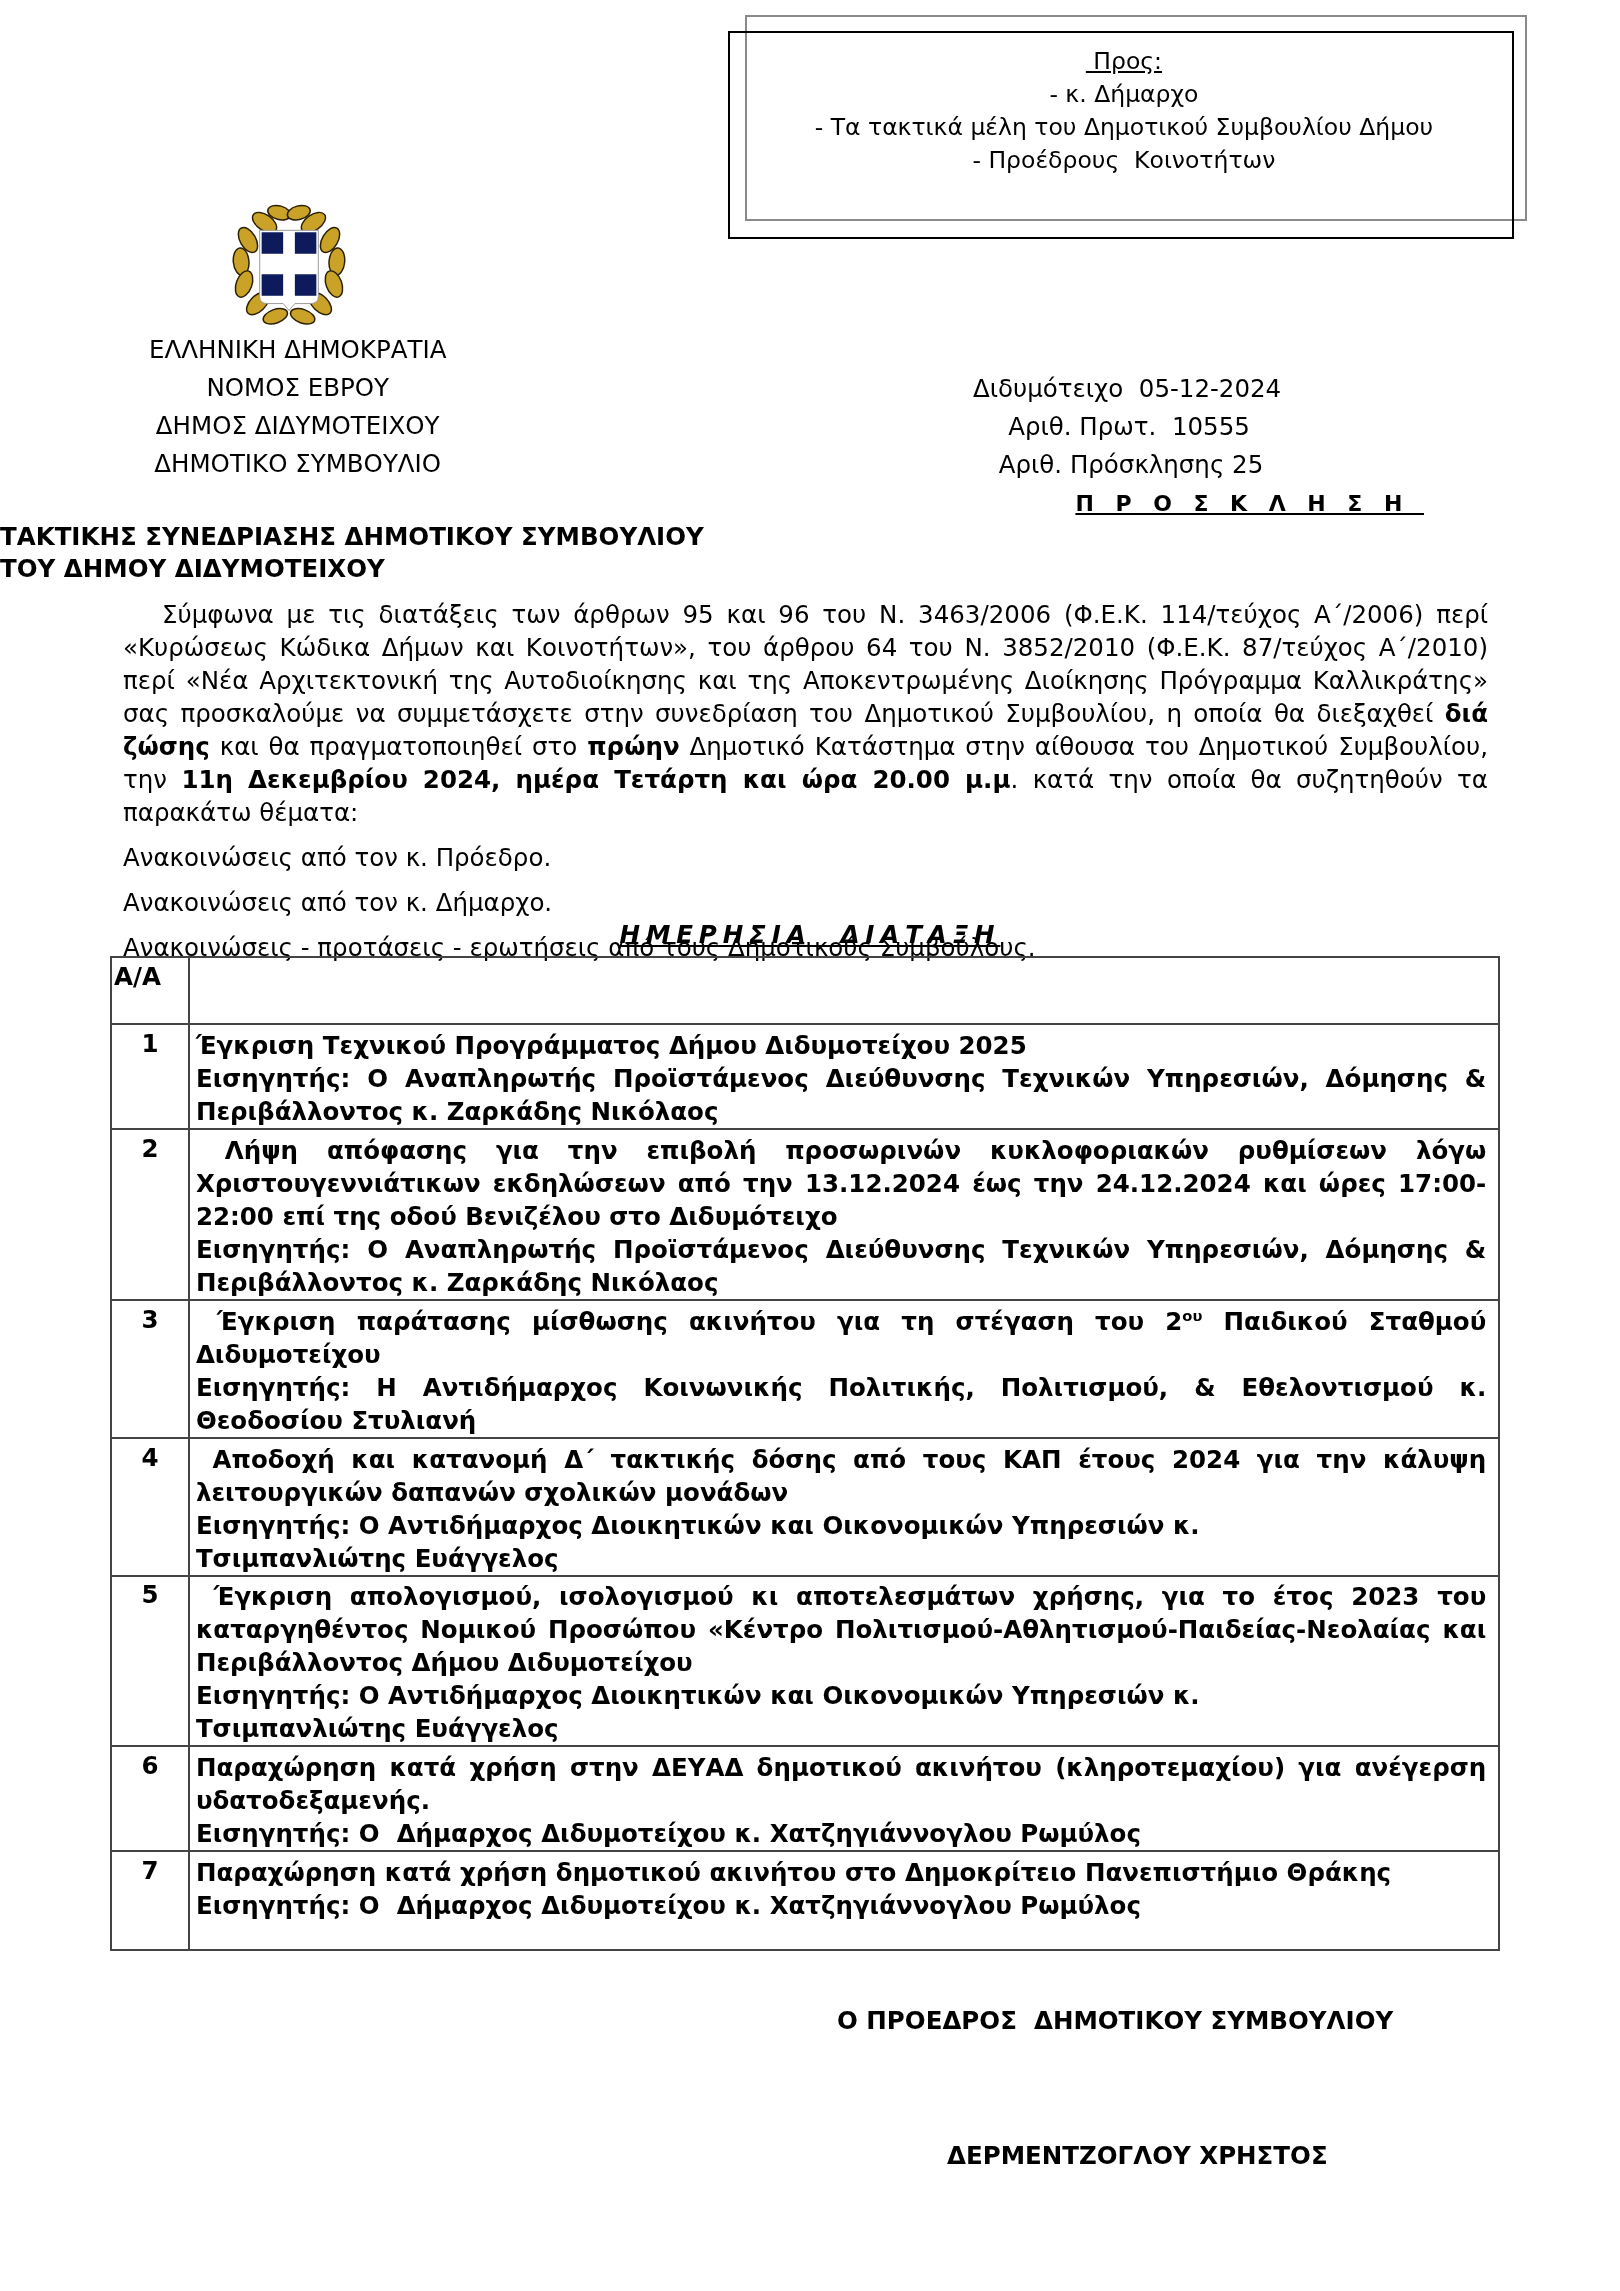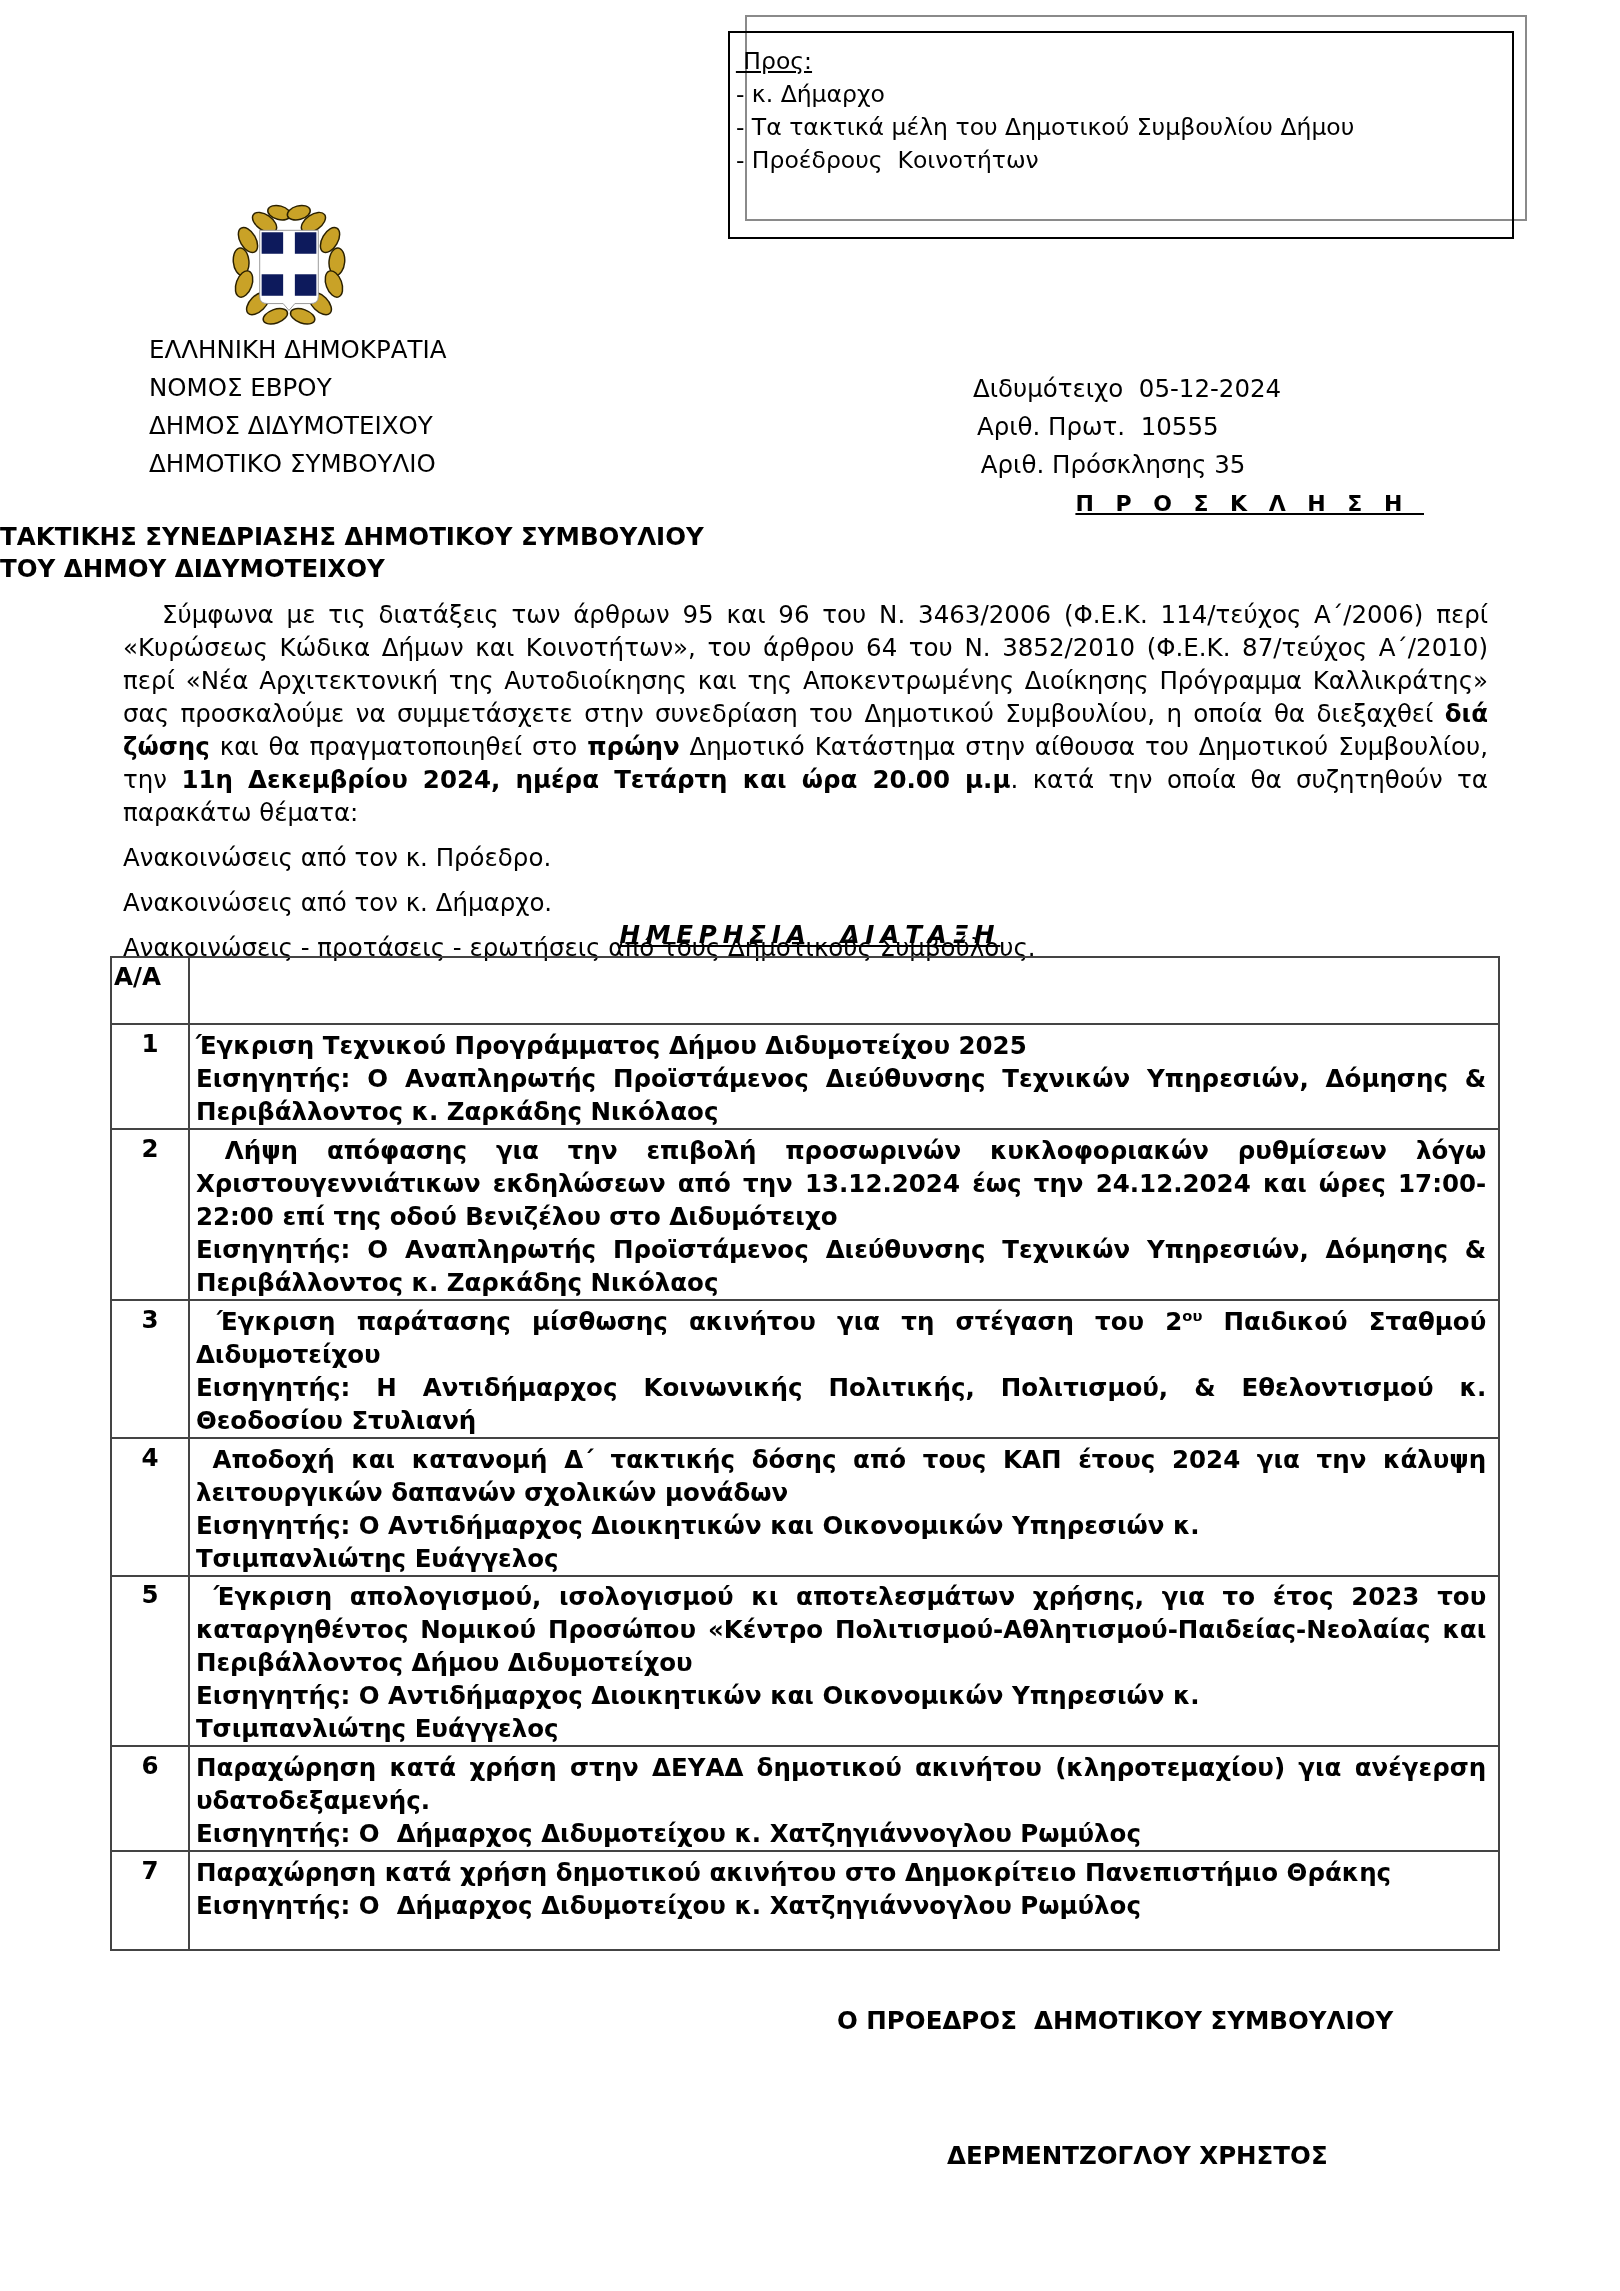--- a/index.html
+++ b/index.html
@@ -1,21 +1,21 @@
 <!DOCTYPE html>
 <html><head>
 <meta charset="utf-8">
 <style>
   html, body { margin: 0; padding: 0; background: #ffffff; }
   body {
     width: 1620px; height: 2292px; position: relative; overflow: hidden;
     font-family: "DejaVu Sans", sans-serif; color: #000;
     font-size: 23.5px;
   }
-  .abs { position: absolute; }
+  .abs { position: absolute; text-align: center; }
   .recipients-shadow {
     left: 745px; top: 14.7px; width: 782px; height: 206px;
     border: 2.9px solid #8a8a8a; box-sizing: border-box;
   }
   .recipients {
     left: 728px; top: 31px; width: 786px; height: 208px;
     border: 2.9px solid #000; box-sizing: border-box; background: transparent;
     padding: 11.8px 0 0 5.9px; line-height: 33px; font-size: 23.5px;
   }
   .recipients .title { text-decoration: underline; }
@@ -94,21 +94,21 @@
 <div class="abs hdr-left">
   <div>ΕΛΛΗΝΙΚΗ ΔΗΜΟΚΡΑΤΙΑ</div>
   <div>ΝΟΜΟΣ ΕΒΡΟΥ</div>
   <div>ΔΗΜΟΣ ΔΙΔΥΜΟΤΕΙΧΟΥ</div>
   <div>ΔΗΜΟΤΙΚΟ ΣΥΜΒΟΥΛΙΟ</div>
 </div>
 
 <div class="abs hdr-right">
   <div style="white-space:pre">Διδυμότειχο  05-12-2024</div>
   <div style="white-space:pre">Αριθ. Πρωτ.  10555</div>
-  <div>Αριθ. Πρόσκλησης 35</div>
+  <div>Αριθ. Πρόσκλησης 25</div>
 </div>
 
 <div class="abs invitation-title">
   <span>ΠΡΟΣΚΛΗΣΗ</span>
 </div>
 <div class="abs subtitle" style="top:521px">ΤΑΚΤΙΚΗΣ ΣΥΝΕΔΡΙΑΣΗΣ ΔΗΜΟΤΙΚΟΥ ΣΥΜΒΟΥΛΙΟΥ</div>
 <div class="abs subtitle" style="top:553px">ΤΟΥ ΔΗΜΟΥ ΔΙΔΥΜΟΤΕΙΧΟΥ</div>
 
 <div class="abs body-text">
   <p class="indent"><span>Σύμφωνα με τις διατάξεις των άρθρων 95 και 96 του Ν. 3463/2006 (Φ.Ε.Κ. 114/τεύχος Α΄/2006) περί «Κυρώσεως Κώδικα Δήμων και Κοινοτήτων», του άρθρου 64 του Ν. 3852/2010 (Φ.Ε.Κ. 87/τεύχος Α΄/2010) περί «Νέα Αρχιτεκτονική της Αυτοδιοίκησης και της Αποκεντρωμένης Διοίκησης Πρόγραμμα Καλλικράτης» σας προσκαλούμε να συμμετάσχετε στην συνεδρίαση του Δημοτικού Συμβουλίου, η οποία θα διεξαχθεί </span><b>διά ζώσης</b><span> και θα πραγματοποιηθεί στο </span><b>πρώην</b><span> Δημοτικό Κατάστημα στην αίθουσα του Δημοτικού Συμβουλίου, την </span><b>11η Δεκεμβρίου 2024, ημέρα Τετάρτη και ώρα 20.00 μ.μ</b><span>. κατά την οποία θα συζητηθούν τα παρακάτω θέματα:</span></p>

